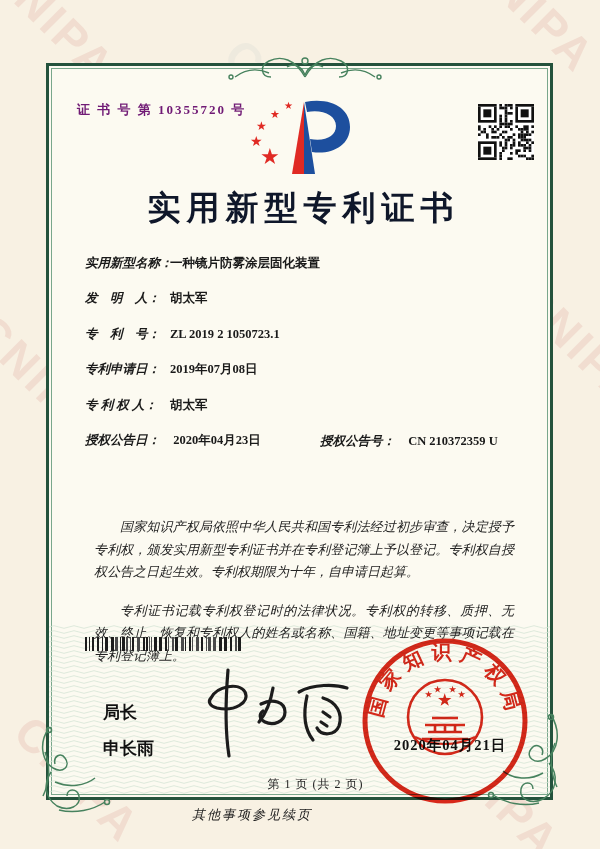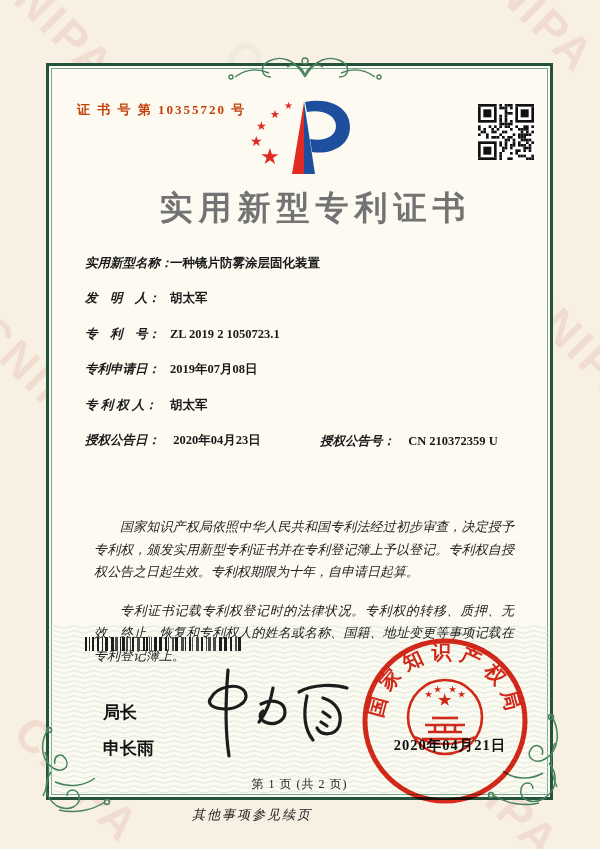--- a/index.html
+++ b/index.html
@@ -16,28 +16,28 @@
   }
   .frame{
     position:absolute;left:46px;top:63px;width:507px;height:737px;
     box-sizing:border-box;border:3px solid #24523c;background:#fcfaf1;
     z-index:1;
   }
   .frame-inner{
     position:absolute;inset:2px;border:1px solid #79a78c;pointer-events:none;
   }
   .cert-no{
-    position:absolute;left:28px;top:35px;font-size:13px;color:#c2410c;
+    position:absolute;left:28px;top:35px;font-size:13px;color:#701a75;
     letter-spacing:2px;font-weight:600;
   }
   .qr{position:absolute;left:429px;top:38px;width:56px;height:56px;background:#fff;}
   .logo{position:absolute;left:181px;top:30px;width:140px;height:88px;}
   .title{
-    position:absolute;left:16px;top:120px;width:100%;text-align:center;
-    font-size:33px;font-weight:bold;letter-spacing:6px;color:#737373;
+    position:absolute;left:4px;top:120px;width:100%;text-align:center;
+    font-size:33px;font-weight:bold;letter-spacing:6px;color:#0f172a;
   }
   .fields{position:absolute;left:36px;top:189px;width:440px;z-index:2;}
   .frow{height:35.4px;font-size:12.5px;color:#1a1a1a;font-weight:600;white-space:nowrap;}
   .flabel{display:inline-block;width:85px;font-style:italic;}
   .fval{}
   .fval.small{font-size:11px;letter-spacing:-0.3px;}
   .grant-pair2{position:absolute;left:222px;top:1px;margin-left:13px;}
   .frow.grant{position:relative;}
   .paras{
     position:absolute;left:29px;top:434px;width:452px;z-index:2;
@@ -54,21 +54,21 @@
   }
   .signer div{height:36px;display:flex;align-items:center;}
   .signature{position:absolute;left:146px;top:598px;width:160px;height:100px;z-index:3;}
   .seal-date{
     position:absolute;left:316px;top:670px;width:170px;text-align:center;z-index:4;
     font-size:14.5px;font-weight:bold;color:#111;letter-spacing:1px;
   }
   .seal{position:absolute;left:310px;top:569px;width:172px;height:172px;z-index:5;mix-blend-mode:multiply;}
   .page-ind{
     position:absolute;left:0;top:710px;width:100%;text-align:center;z-index:2;
-    font-size:12px;color:#222;letter-spacing:1px;
+    font-size:12px;color:#222;letter-spacing:1px;padding-left:16px;
   }
   .ornament{position:absolute;z-index:2;pointer-events:none;}
   .orn-bl{left:-14px;top:656px;width:82px;height:92px;}
   .orn-br{left:432px;top:645px;width:85px;height:96px;}
   .orn-top{left:176px;top:-17px;width:160px;height:32px;}
   .footer-note{
     position:absolute;left:0;top:806px;width:504px;text-align:center;z-index:1;
     font-size:13px;font-style:italic;color:#222;letter-spacing:2px;
   }
 </style>

